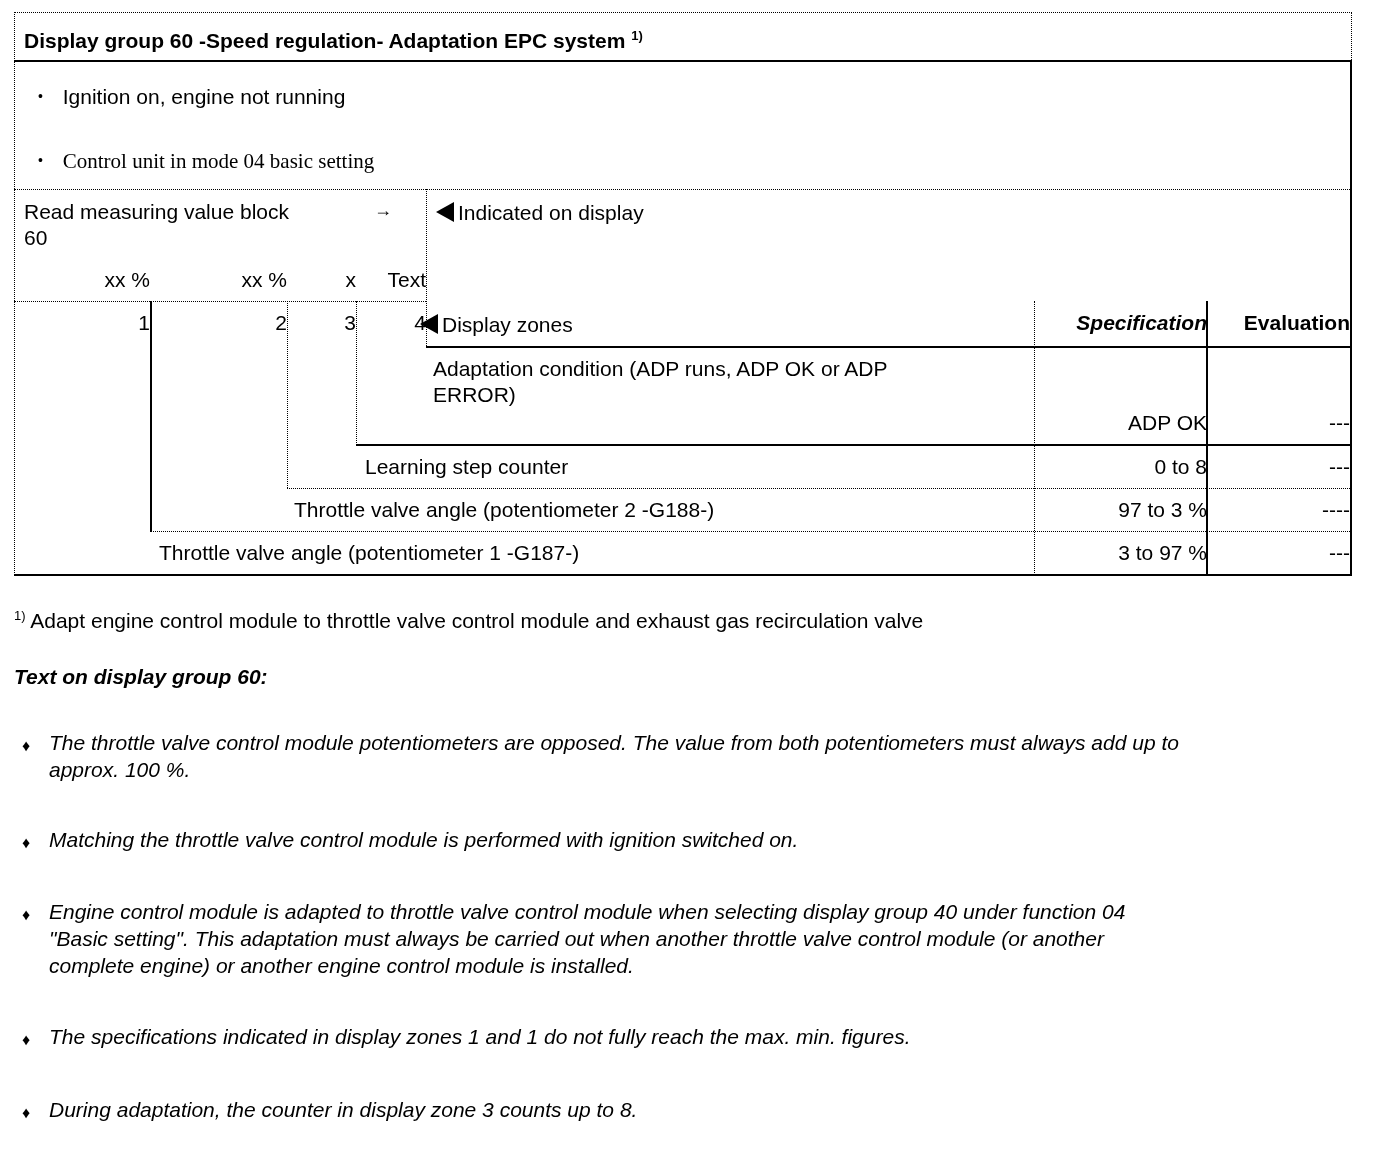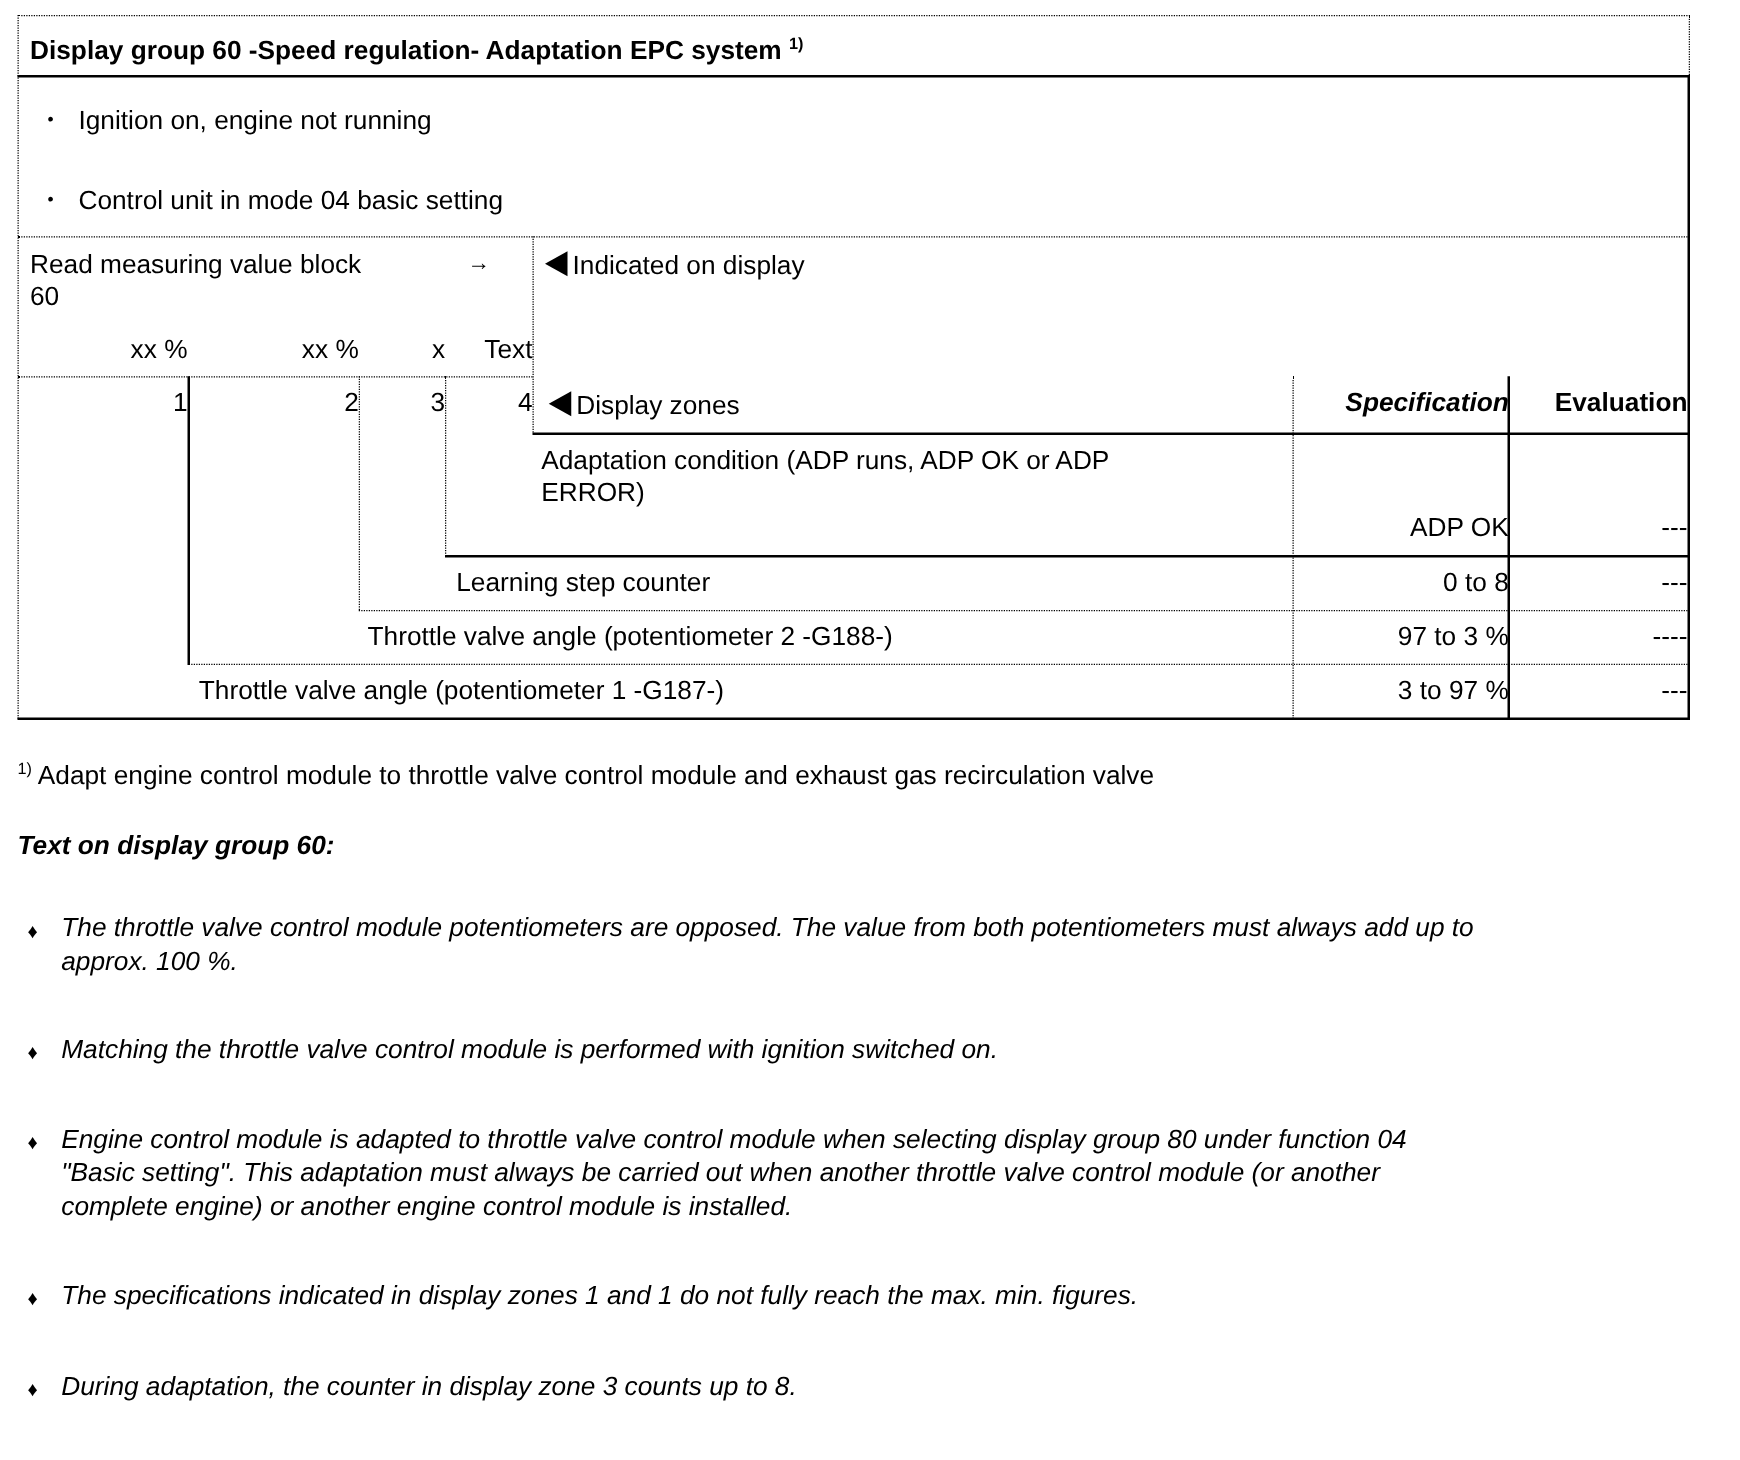--- a/index.html
+++ b/index.html
@@ -34,40 +34,40 @@
     <sup>1)</sup>
   </div>
   <div class="hls" style="left:14px; top:60px; width:1338px;"></div>
 
   <div class="txt" style="left:38px; top:84px;">
     <span style="font-size:14px; position:relative; top:-3px;">•</span>
     <span style="margin-left:14px;">Ignition on, engine not running</span>
   </div>
   <div class="txt" style="left:38px; top:148px;">
     <span style="font-size:14px; position:relative; top:-3px;">•</span>
-    <span style="margin-left:14px;">Control unit in mode 04 basic setting</span>
+    <span style="margin-left:14px;font-family:Liberation Serif, serif;">Control unit in mode 04 basic setting</span>
   </div>
   <div class="hl" style="left:14px; top:189px; width:1338px;"></div>
 
   <div class="txt" style="left:24px; top:199px;">Read measuring value block</div>
   <div class="txt" style="left:24px; top:225px;">60</div>
   <div class="txt" style="left:374px; top:197px; font-size:18px;">→</div>
 
   <div class="txt center" style="left:14px; top:267px; width:136px;">xx %</div>
   <div class="txt center" style="left:150px; top:267px; width:137px;">xx %</div>
   <div class="txt center" style="left:287px; top:267px; width:69px;">x</div>
   <div class="txt center" style="left:356px; top:267px; width:70px;">Text</div>
 
   <div class="hl" style="left:14px; top:301px; width:412px;"></div>
   <div class="vl" style="left:426px; top:189px; height:157px;"></div>
 
   <div class="txt" style="left:436px; top:200px;">
     <span class="tri"></span><span>Indicated on display</span>
   </div>
-  <div class="txt" style="left:439px; top:312px;">
+  <div class="txt" style="left:420px; top:312px;">
     <span class="tri"></span><span>Display zones</span>
   </div>
   <div class="txt bold center" style="left:1034px; top:310px; width:173px;font-style:italic;">Specification</div>
   <div class="txt bold center" style="left:1207px; top:310px; width:143px;">Evaluation</div>
   <div class="vl" style="left:1034px; top:301px; height:274px;"></div>
   <div class="vls" style="left:1206px; top:301px; height:274px;"></div>
   <div class="hls" style="left:426px; top:346px; width:926px;"></div>
 
   <div class="txt center" style="left:14px; top:310px; width:136px;">1</div>
   <div class="txt center" style="left:150px; top:310px; width:137px;">2</div>
@@ -121,21 +121,21 @@
   <span class="ntext">approx. 100 %.</span>
 </div>
 
 <div class="note" style="top:826px;">
   <span class="diamond">♦</span>
   <span class="ntext">Matching the throttle valve control module is performed with ignition switched on.</span>
 </div>
 
 <div class="note" style="top:898px;">
   <span class="diamond">♦</span>
-  <span class="ntext">Engine control module is adapted to throttle valve control module when selecting display group 80 under function 04</span>
+  <span class="ntext">Engine control module is adapted to throttle valve control module when selecting display group 40 under function 04</span>
   <span class="ntext">"Basic setting". This adaptation must always be carried out when another throttle valve control module (or another</span>
   <span class="ntext">complete engine) or another engine control module is installed.</span>
 </div>
 
 <div class="note" style="top:1023px;">
   <span class="diamond">♦</span>
   <span class="ntext">The specifications indicated in display zones 1 and 1 do not fully reach the max. min. figures.</span>
 </div>
 
 <div class="note" style="top:1096px;">

